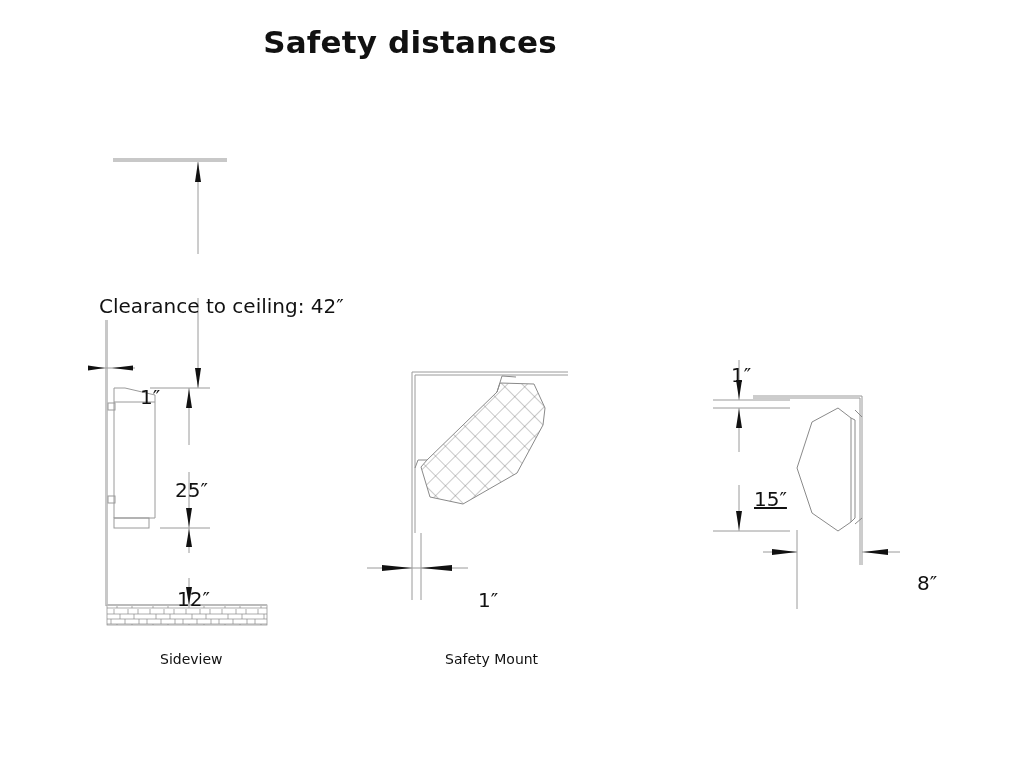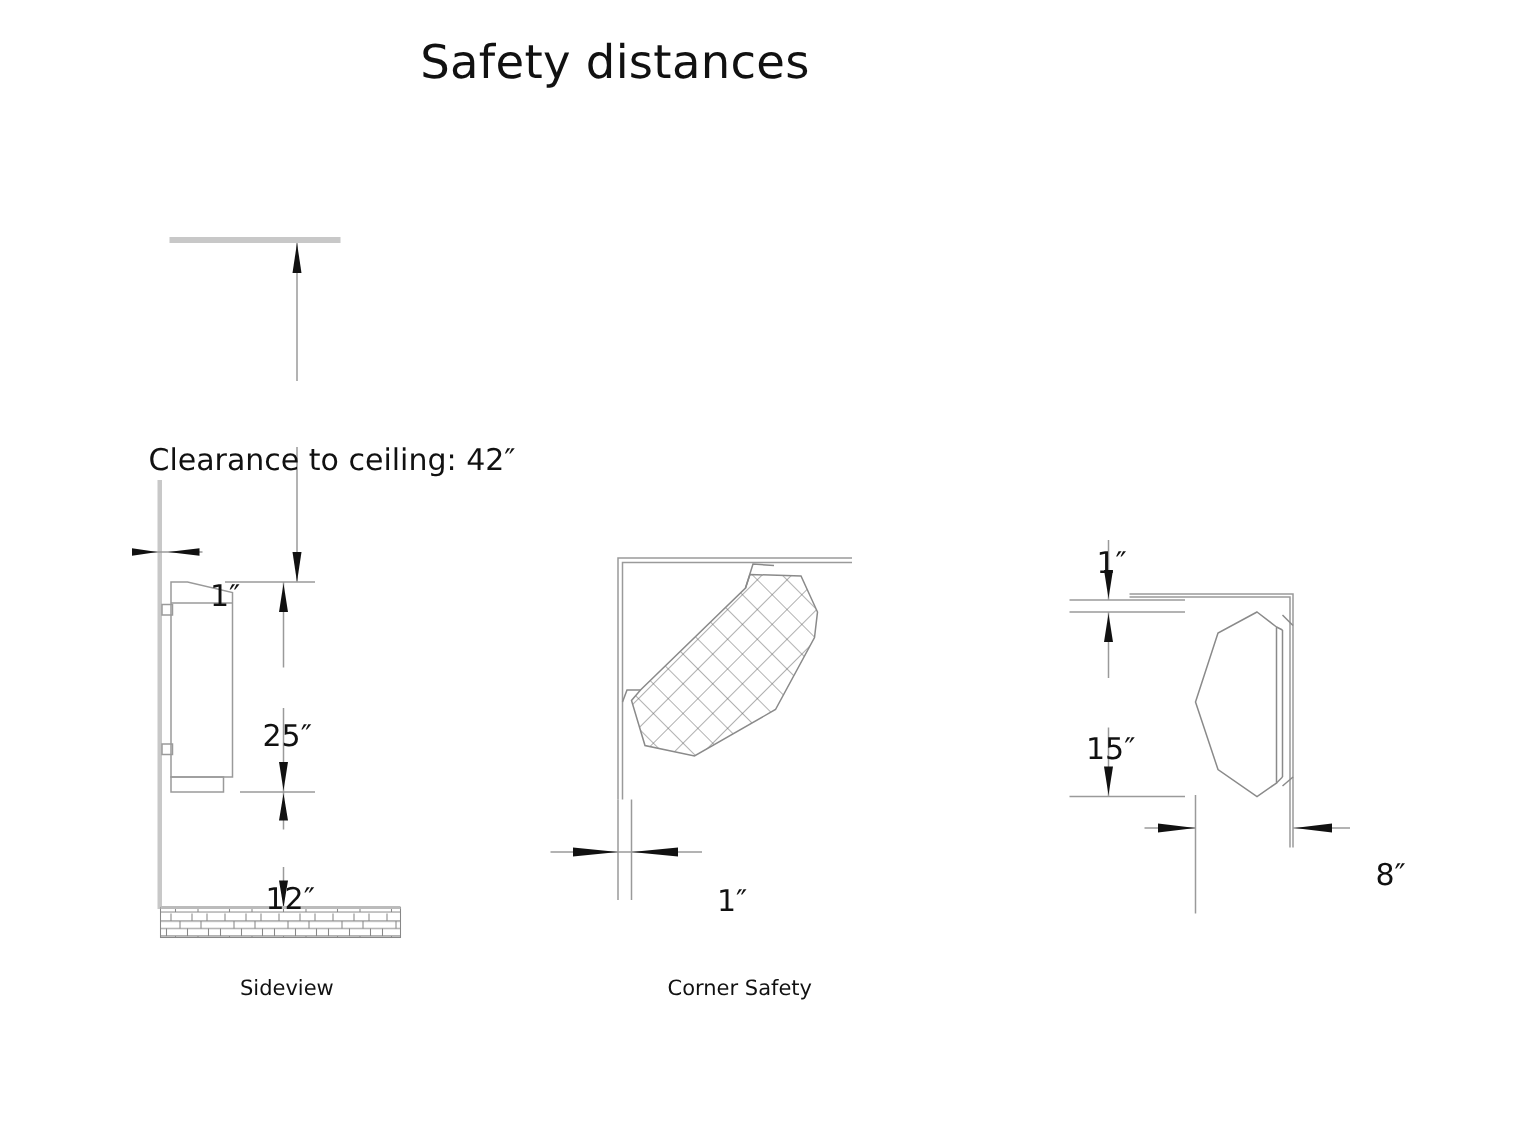--- a/index.html
+++ b/index.html
@@ -1,17 +1,17 @@
 <!DOCTYPE html>
 <html><head>
   <meta charset="utf-8">
   <style>
     html, body { margin: 0; padding: 0; background: #ffffff; }
     body { width: 1024px; height: 760px; position: relative; overflow: hidden; font-family: "DejaVu Sans", sans-serif; color: #111; }
-    .title { position: absolute; top: 24px; left: 0; width: 820px; text-align: center; font-size: 31px; font-weight: 400; letter-spacing: 0.2px; }
+    .title { position: absolute; top: 24px; left: 0; width: 820px; text-align: center; font-size: 31px; font-weight: 700; letter-spacing: 0.2px; }
     svg.drawing { position: absolute; left: 0; top: 0; }
     .lbl { position: absolute; white-space: nowrap; color: #111; }
     .lbl.big { font-size: 20px; margin-top: 31px; }
     .lbl.cap { font-size: 14px; }
   </style>
 </head>
 <body>
 
 <div class="title">Safety distances</div>
 
@@ -122,17 +122,17 @@
   </g>
 </svg>
 
 <div class="lbl big" style="left:99px; top:263px;">Clearance to ceiling: 42″</div>
 <div class="lbl big" style="left:140px; top:354px;">1″</div>
 <div class="lbl big" style="left:175px; top:447px;">25″</div>
 <div class="lbl big" style="left:177px; top:556px;">12″</div>
 <div class="lbl cap" style="left:160px; top:651px;text-align:center;">Sideview</div>
 
 <div class="lbl big" style="left:478px; top:557px;">1″</div>
-<div class="lbl cap" style="left:445px; top:651px;">Corner Safety</div>
+<div class="lbl cap" style="left:445px; top:651px;">Safety Mount</div>
 
 <div class="lbl big" style="left:731px; top:332px;">1″</div>
-<div class="lbl big" style="left:724px; top:456px;">15″</div>
+<div class="lbl big" style="left:754px; top:456px;text-decoration:underline;">15″</div>
 <div class="lbl big" style="left:917px; top:540px;">8″</div>
 
 </body></html>

